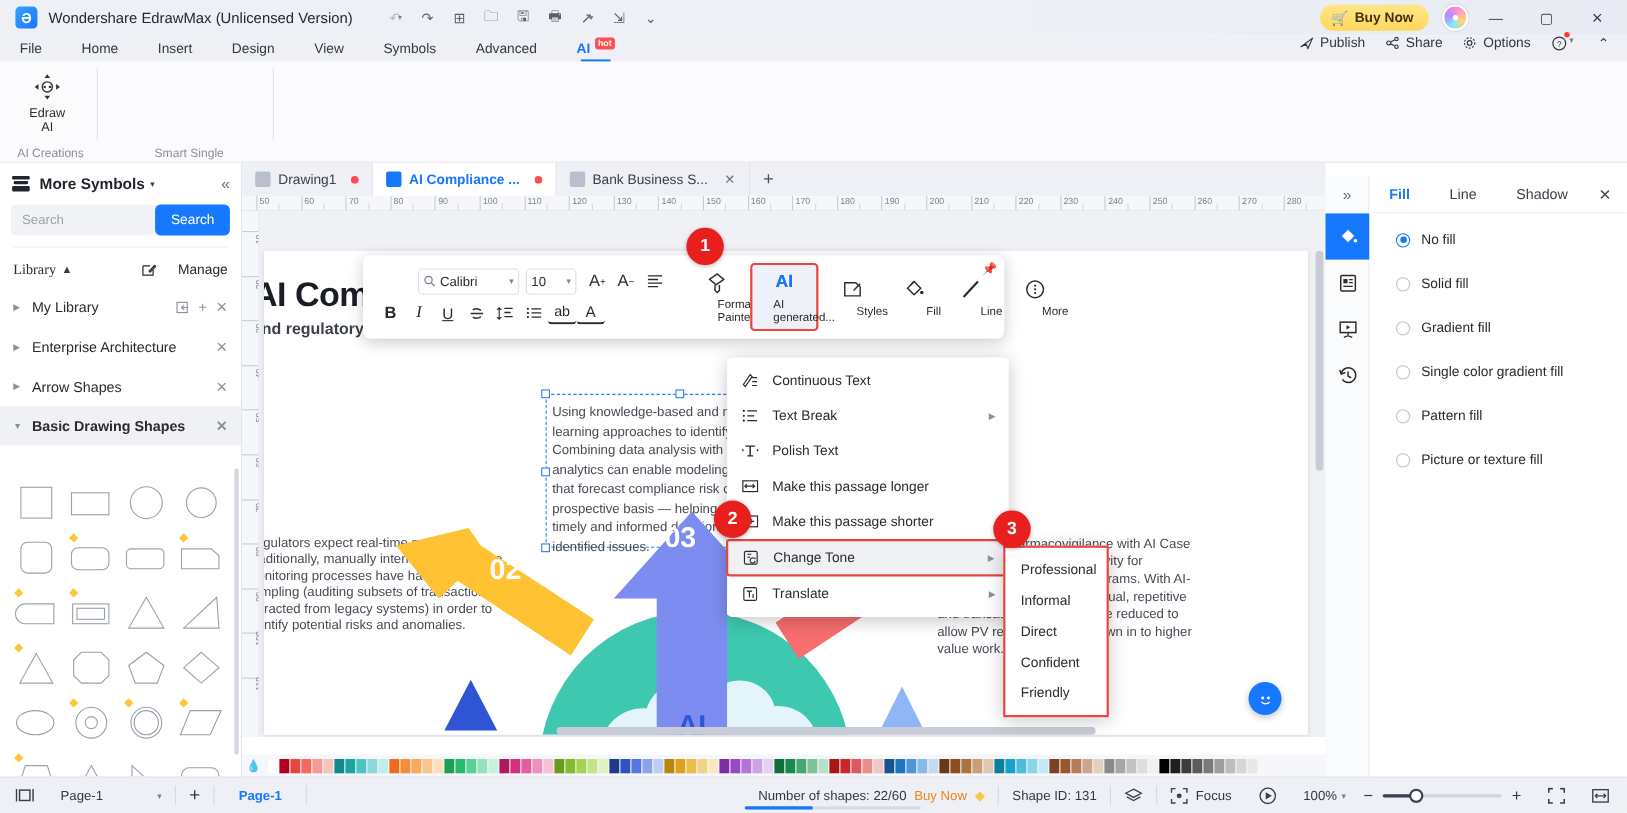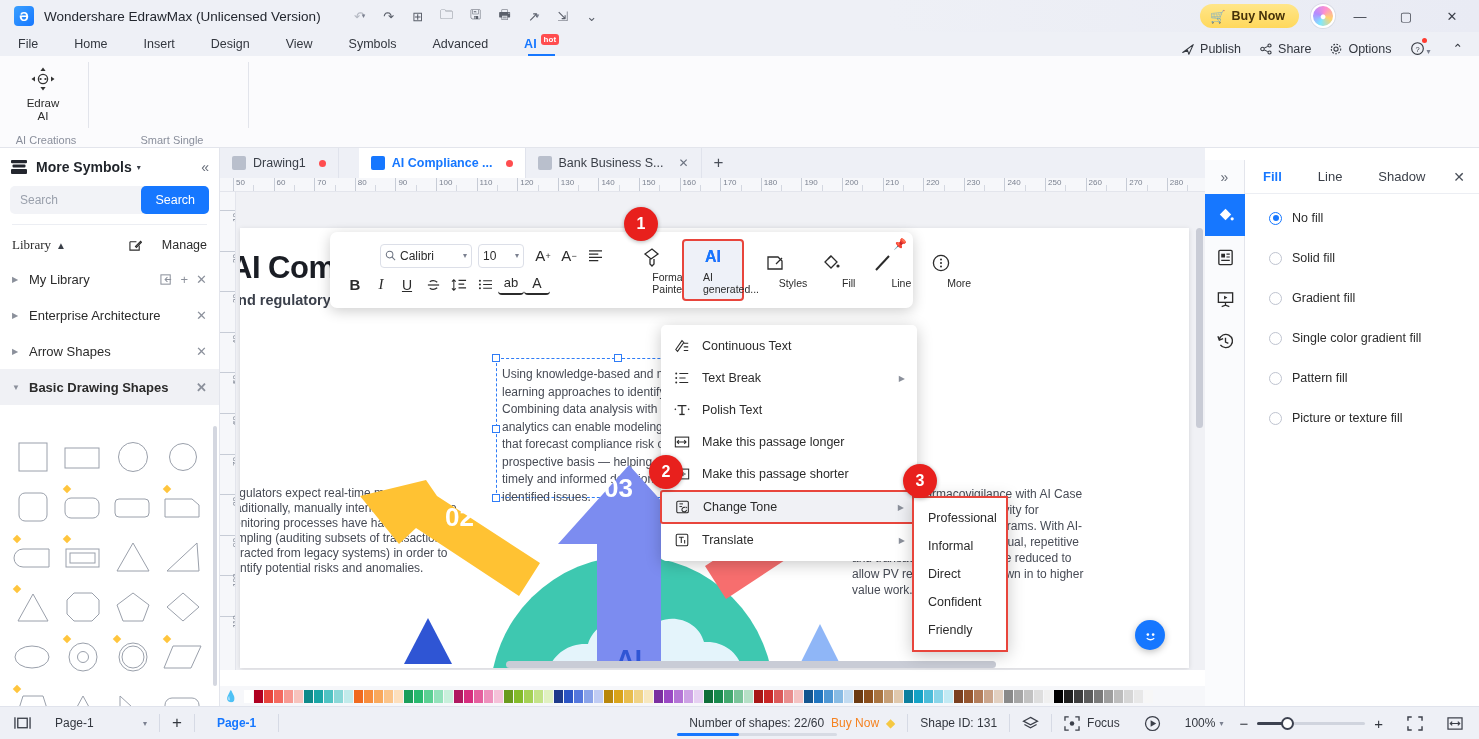--- a/index.html
+++ b/index.html
@@ -58,21 +58,21 @@
   }
   .menu-item.active { color:#1677ff; font-weight:bold; }
   .menu-item.active::after {
     content:''; position:absolute; left:22px; right:22px; bottom:0; height:2px; background:#1677ff;
   }
   .hot {
     margin-left:4px; background:#ff4d4f; color:#fff; font-size:8px;
     padding:1px 3px; border-radius:3px; position:relative; top:-5px;
   }
   .menu-right { margin-left:auto; display:flex; align-items:center; gap:2px; padding-right:8px; }
-  .mr-item { display:flex; align-items:flex-end; gap:5px; padding:0 8px; height:24px; font-size:12.5px; color:#33373f; }
+  .mr-item { display:flex; align-items:flex-start; gap:5px; padding:0 8px; height:24px; font-size:12.5px; color:#33373f; }
   .reddot { width:5px;height:5px;border-radius:50%;background:#ff3b30;position:absolute;top:-3px;right:-2px; }
 
   
   .ribbon {
     position:absolute; left:0; top:56px; width:1479px; height:92px;
     background:#fbfbfd; border-bottom:1px solid #e3e5ec;
   }
   .rgroup { position:absolute; top:0; height:78px; display:flex; align-items:flex-start; }
   .rbtn {
     width:74px; padding-top:8px; display:flex; flex-direction:column; align-items:center;
@@ -101,21 +101,21 @@
   .cat .acts { margin-left:auto; display:flex; align-items:center; gap:8px; color:#8b909b; font-size:13px; }
   .shapegrid { position:absolute; left:0; top:276px; width:219px; height:282px; overflow:hidden; padding:8px 0 0 8px; }
   .sgrow { display:flex; }
   .sgcell { width:50px; height:50px; position:relative; display:flex; align-items:center; justify-content:center; }
   .sgdot { position:absolute; left:6px; top:4px; width:6px; height:6px; background:#ffc53d; transform:rotate(45deg); }
   .lp-scroll { position:absolute; right:2px; top:278px; width:4px; height:260px; background:#d4d7e0; border-radius:2px; }
 
   
   .tabstrip { position:absolute; left:220px; top:148px; width:985px; height:30px; background:#eef0f6; display:flex; align-items:flex-end; }
   .dtab { height:30px; display:flex; align-items:center; gap:7px; padding:0 12px; font-size:12.5px; color:#3a3f48; border-right:1px solid #e0e3ec; }
-  .dtab.active { background:#fff; color:#1677ff; font-weight:bold;margin-left:20px; }
+  .dtab.active { background:#fff; color:#1677ff; font-weight:bold; }
   .dtab .dicon { width:14px;height:14px; border-radius:2px; background:#b9bfcc; display:flex;align-items:center;justify-content:center; }
   .dtab.active .dicon { background:#1677ff; }
   .dtab .dot { width:7px;height:7px;border-radius:50%;background:#ff4d4f; margin-left:6px;}
   .dtab .xc { margin-left:8px; color:#6b7280; font-size:12px; }
   .newtab { width:34px;height:30px;display:flex;align-items:center;justify-content:center;font-size:17px;color:#4a4f59; }
 
   
   .hruler { position:absolute; left:220px; top:178px; width:985px; height:14px; background:#f6f7fa; border-bottom:1px solid #e3e5ec; overflow:hidden; }
   .vruler { position:absolute; left:220px; top:192px; width:16px; height:478px; background:#f6f7fa; border-right:1px solid #e3e5ec; overflow:hidden; }
   .tick { position:absolute; top:0; height:14px; font-size:8px; color:#7b8290; padding-left:2px; border-left:1px solid #c7ccd6; }

